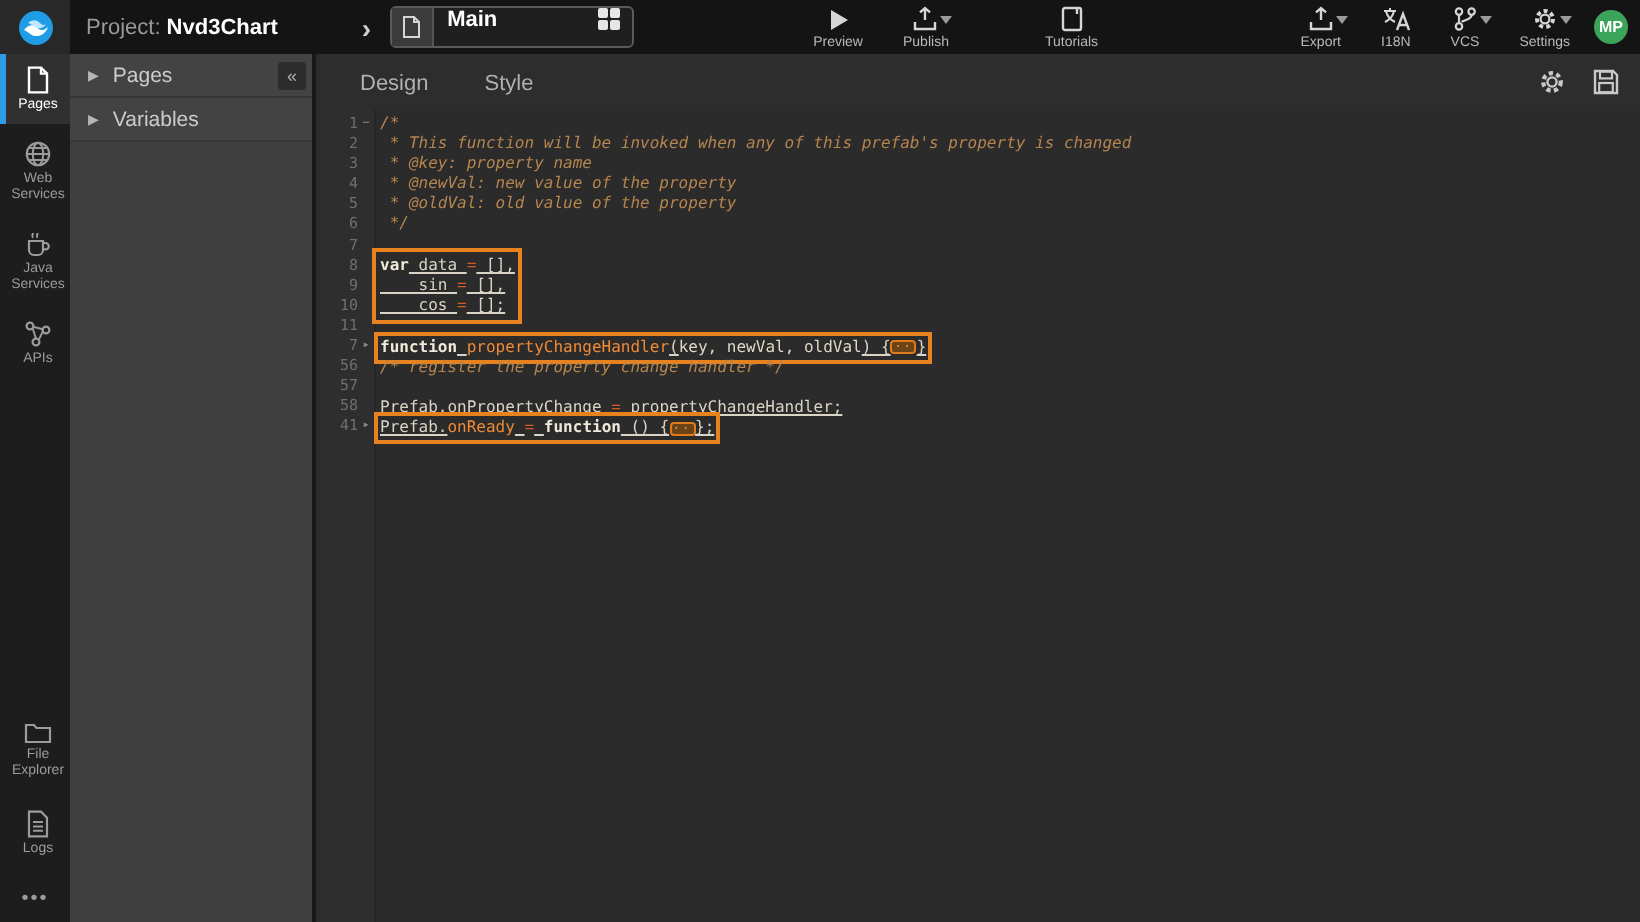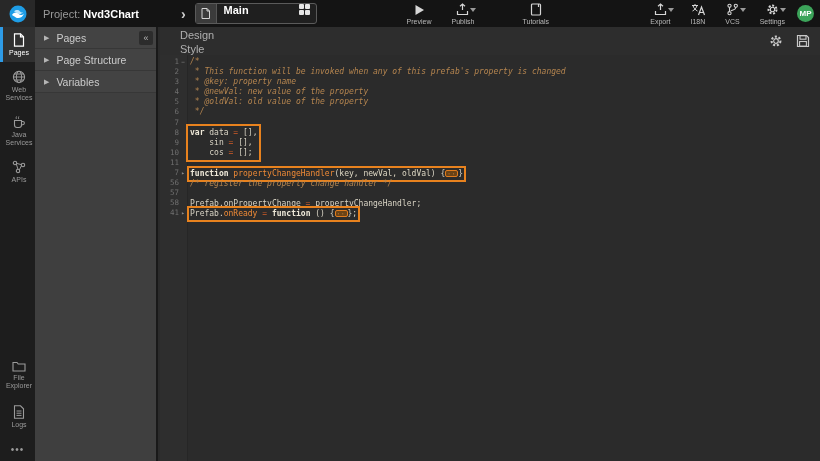--- a/index.html
+++ b/index.html
@@ -59,21 +59,21 @@
     background:#434343; border-bottom:1px solid #373737; cursor:pointer; position:relative; }
   .acc-header .tri { color:#b5b5b5; font-size:7px; margin-right:7px; }
   .acc-header .alabel { color:#cccccc; font-size:10.5px; }
   .collapse-btn { position:absolute; right:3px; top:4px; width:14px; height:14px;
     background:#2c2c2c; color:#b5b5b5; font-size:9px; display:flex; align-items:center;
     justify-content:center; border-radius:2px; cursor:pointer; }
 
   
   .main { position:absolute; left:160px; top:27px; right:0; bottom:0; }
   .tabbar { height:28px; background:#2d2d2d; display:flex; align-items:stretch;
-    padding-left:6px; position:relative;flex-direction:column; }
+    padding-left:6px; position:relative; }
   .tab { padding:0 14px; display:flex; align-items:center; color:#b0b0b0; font-size:11px;
     cursor:pointer; border-top:2px solid transparent; }
   .tab.active { background:#3a3a3a; color:#ffffff; border-top:2px solid #2e9be6; }
   .tabbar-icons { position:absolute; right:10px; top:0; height:28px; display:flex;
     align-items:center; gap:13px; }
   .tabbar-icons .tbi { color:#c9c9c9; cursor:pointer; display:flex; }
 
   
   .editor { position:absolute; left:0; top:28px; right:0; bottom:0; background:#2b2b2b;
     display:flex; overflow:hidden;
@@ -82,21 +82,21 @@
     padding-top:2px; flex:0 0 auto; }
   .gr { height:10.1px; line-height:10.1px; font-size:7.5px; color:#6f6f6f;
     display:flex; justify-content:flex-end; }
   .gr .num { display:block; width:18px; text-align:right; }
   .gr .fm { display:block; width:8px; text-align:center; color:#8a8a8a; font-size:6px;
     cursor:pointer; }
   .codecol { padding:2px 0 0 2px; flex:1; }
   .cr { height:10.1px; line-height:10.1px; font-size:8px; white-space:pre; color:#d9d4c5; }
   .cm { color:#b5854f; font-style:italic; }
   .kw { color:#efe9d9; font-weight:bold; }
-  .pl { color:#d9d4c5; }
+  .pl { color:#d9d4c5;text-decoration:underline; }
   .op { color:#d05c28; }
   .fn { color:#ef8a36; }
   .prm { color:#ded8c4; }
   .fold-pill { display:inline-block; width:13px; height:7px; border:1px solid #e07b1c;
     border-radius:2px; background:#6a4317; color:#f0a050; font-size:6px; line-height:5px;
     text-align:center; vertical-align:middle; letter-spacing:1px; cursor:pointer; }
   .hl-group { display:inline-block; width:max-content; outline:2px solid #e8821e;
     outline-offset:2px; }
   .hl-line { display:inline-block; outline:2px solid #e8821e; outline-offset:1px; }
 
@@ -261,24 +261,20 @@
       </div>
       <div class="rail-dots">•••</div>
     </div>
   </div>
 
   <div class="panel">
     <div class="acc-header">
       <span class="tri">▶</span>
       <span class="alabel">Pages</span>
       <span class="collapse-btn">«</span>
-    </div>
-    <div class="acc-header">
-      <span class="tri">▶</span>
-      <span class="alabel">Page Structure</span>
     </div>
     <div class="acc-header">
       <span class="tri">▶</span>
       <span class="alabel">Variables</span>
     </div>
   </div>
 
   <div class="main">
     <div class="tabbar">
       <div class="tab">Design</div>

